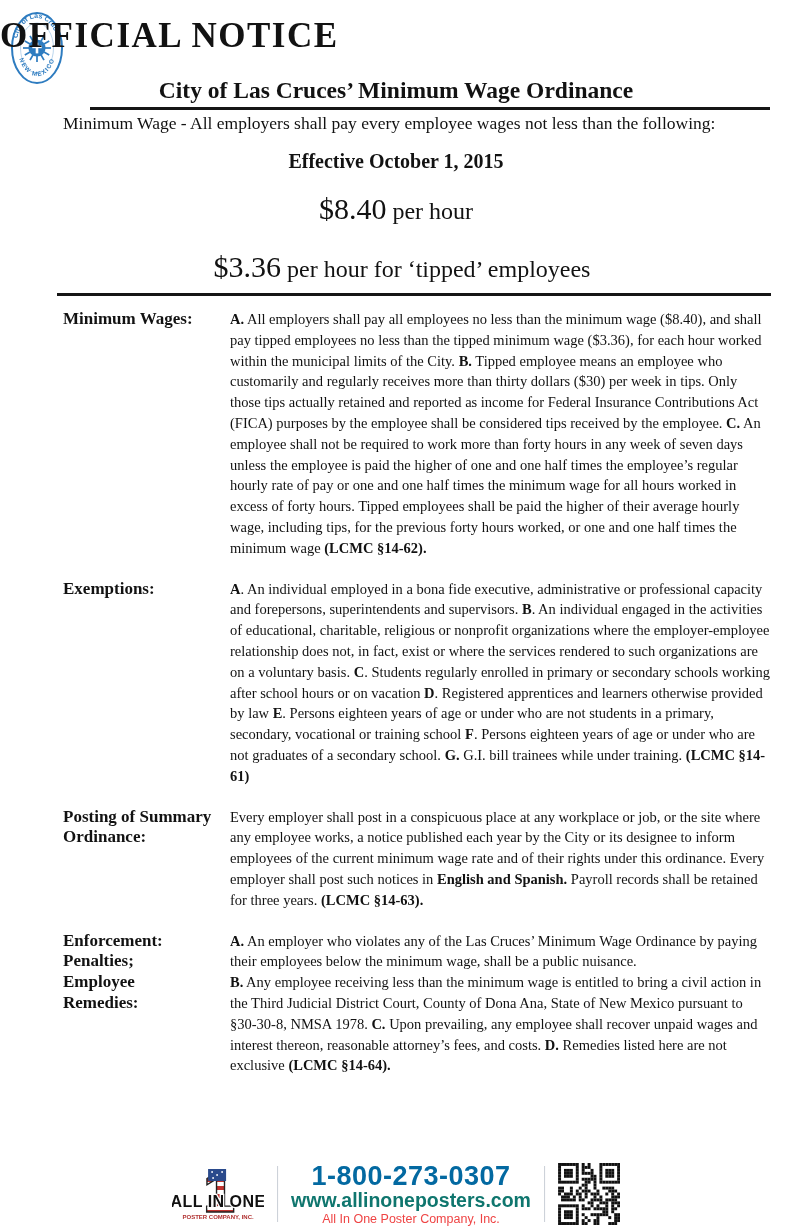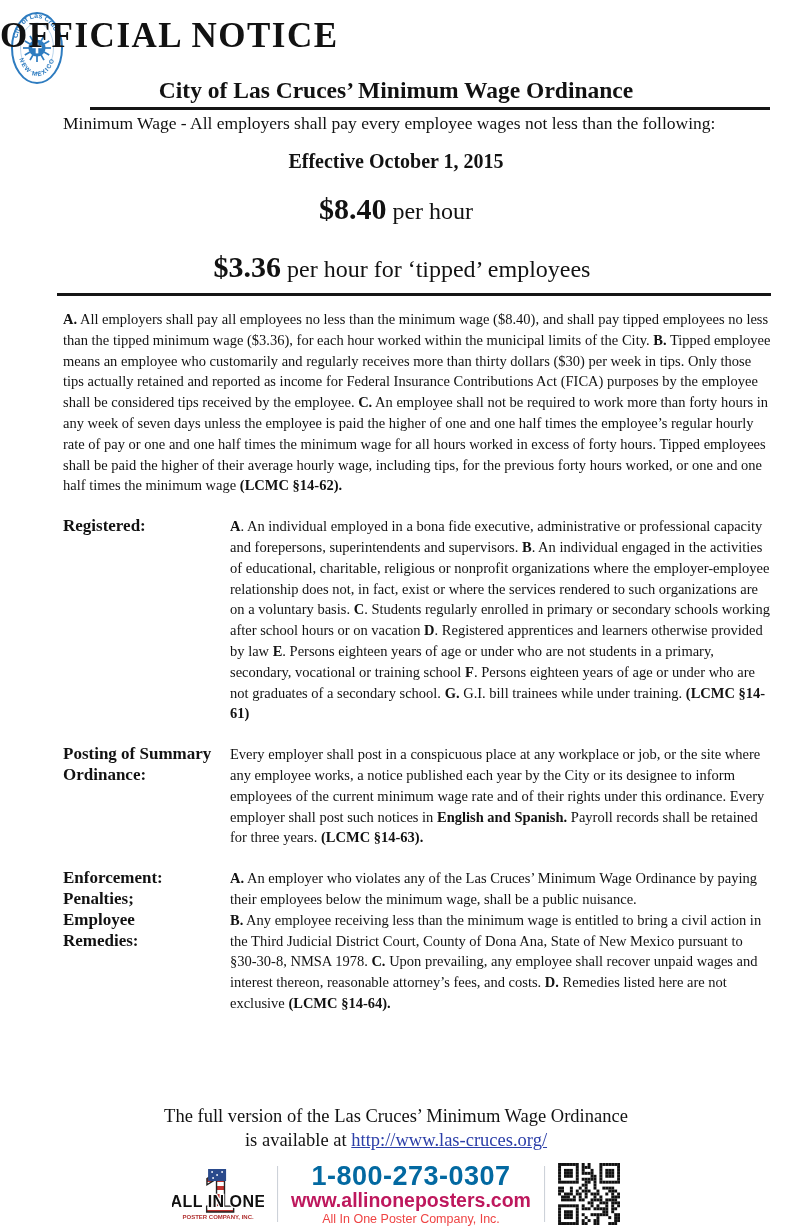--- a/index.html
+++ b/index.html
@@ -23,21 +23,21 @@
   .intro {
     position:absolute; top:113px; left:63px; font-size:17.5px; white-space:nowrap;
   }
   .effective {
     position:absolute; top:150px; left:0; right:0; text-align:center;
     font-size:20px; font-weight:bold;
   }
   .wage-line { position:absolute; left:0; right:0; text-align:center; font-size:24px; }
   .wage-main-line   { top:192px; }
   .wage-tipped-line { top:250px;margin-left:12px; }
-  .wage-amount { font-size:30px; font-weight:bold; }
+  .wage-amount { font-size:30px; font-weight:normal; }
   .main-rule { position:absolute; top:293px; left:57px; width:714px; height:3px; background:#161616; }
 
   
   .sections { position:absolute; top:309px; left:63px; width:708px; height:788px; overflow:hidden; }
   .section { display:flex; margin-bottom:20px; }
   .section-label {
     flex:none; width:167px; font-weight:bold; font-size:17px; line-height:20.8px;
   }
   .section-body { flex:1; font-size:14.5px; line-height:20.8px; }
   .section-body p { margin:0; }
@@ -50,21 +50,21 @@
   .footer-link { color:#2b3ea8; text-decoration:underline; cursor:pointer; }
 
   .vendor {
     position:absolute; top:1161px; left:50%; transform:translateX(-50%);
     display:flex; align-items:center; gap:13px;
     font-family:"Liberation Sans", sans-serif; height:66px;
   }
   .vendor-divider { width:1px; height:56px; background:#c9ced6; }
   .vendor-mid { text-align:center; line-height:1.05; }
   .vendor-phone { font-size:27px; font-weight:bold; color:#0369a1; letter-spacing:0.5px; }
-  .vendor-site  { font-size:19.5px; font-weight:bold; color:#be185d; }
+  .vendor-site  { font-size:19.5px; font-weight:bold; color:#0f766e; }
   .vendor-company { font-size:12.5px; color:#ef4444; margin-top:2px; }
 </style>
 </head>
 <body>
 
 <div class="page">
 
   <svg class="seal" width="54" height="76" viewBox="0 0 54 76">
     <ellipse cx="27" cy="38" rx="25" ry="35" fill="#ffffff" stroke="#2e7cc0" stroke-width="2"></ellipse>
     <ellipse cx="27" cy="38" rx="16.5" ry="25" fill="none" stroke="#a9cbe8" stroke-width="0.8"></ellipse>
@@ -105,27 +105,30 @@
     <span class="wage-amount">$8.40</span><span> per hour</span>
   </div>
   <div class="wage-line wage-tipped-line">
     <span class="wage-amount">$3.36</span><span> per hour for ‘tipped’ employees</span>
   </div>
 
   <div class="main-rule"></div>
 
   <div class="sections">
       <div class="section">
+        <div class="section-label">
+          <div>Minimum Wages:</div>
+        </div>
         <div class="section-body">
           <p><b>A.</b><span> All employers shall pay all employees no less than the minimum wage ($8.40), and shall pay tipped employees no less than the tipped minimum wage ($3.36), for each hour worked within the municipal limits of the City. </span><b>B.</b><span> Tipped employee means an employee who customarily and regularly receives more than thirty dollars ($30) per week in tips. Only those tips actually retained and reported as income for Federal Insurance Contributions Act (FICA) purposes by the employee shall be considered tips received by the employee. </span><b>C.</b><span> An employee shall not be required to work more than forty hours in any week of seven days unless the employee is paid the higher of one and one half times the employee’s regular hourly rate of pay or one and one half times the minimum wage for all hours worked in excess of forty hours.  Tipped employees shall be paid the higher of their average hourly wage, including tips, for the previous forty hours worked, or one and one half times the minimum wage </span><b>(LCMC §14-62).</b></p>
         </div>
       </div>
       <div class="section">
         <div class="section-label">
-          <div>Registered:</div>
+          <div>Exemptions:</div>
         </div>
         <div class="section-body">
           <p><b>A</b><span>. An individual employed in a bona fide executive, administrative or professional capacity and forepersons, superintendents and supervisors. </span><b>B</b><span>. An individual engaged in the activities of educational, charitable, religious or nonprofit organizations where the employer-employee relationship does not, in fact, exist or where the services rendered to such organizations are on a voluntary basis. </span><b>C</b><span>. Students regularly enrolled in primary or secondary schools working after school hours or on vacation </span><b>D</b><span>. Registered apprentices and learners otherwise provided by law </span><b>E</b><span>. Persons eighteen years of age or under who are not students in a primary, secondary, vocational or training school </span><b>F</b><span>. Persons eighteen years of age or under who are not graduates of a secondary school. </span><b>G.</b><span> G.I. bill trainees while under training. </span><b>(LCMC §14-61)</b></p>
         </div>
       </div>
       <div class="section">
         <div class="section-label">
           <div>Posting of Summary</div>
           <div>Ordinance:</div>
         </div>
@@ -140,26 +143,20 @@
           <div>Employee</div>
           <div>Remedies:</div>
         </div>
         <div class="section-body">
           <p><b>A.</b><span> An employer who violates any of the Las Cruces’ Minimum Wage Ordinance by paying their employees below the minimum wage, shall be a public nuisance.</span></p>
           <p><b>B.</b><span> Any employee receiving less than the minimum wage is entitled to bring a civil action in the Third Judicial District Court, County of Dona Ana, State of New Mexico pursuant to §30-30-8, NMSA 1978. </span><b>C.</b><span> Upon prevailing, any employee shall recover unpaid wages and interest thereon, reasonable attorney’s fees, and costs. </span><b>D.</b><span> Remedies listed here are not exclusive </span><b>(LCMC §14-64).</b></p>
         </div>
       </div>
     </div>
 
-  <div class="footer-note">
-    <div>The full version of the Las Cruces’ Minimum Wage Ordinance</div>
-    <div>
-      <span>is available at </span><a class="footer-link" href="#">http://www.las-cruces.org/</a>
-    </div>
-  </div>
 
   <div class="vendor">
     <svg width="92" height="64" viewBox="0 0 92 64">
       <defs>
         <pattern id="flagStripes" width="8" height="8" patternUnits="userSpaceOnUse">
           <rect width="8" height="4" fill="#c2332f"></rect>
             <rect y="4" width="8" height="4" fill="#ffffff"></rect>
         </pattern>
       </defs>
       <text x="47" y="50" font-size="58" font-weight="bold" text-anchor="middle" font-family="Liberation Sans, sans-serif" fill="url(#flagStripes)" stroke="#222" stroke-width="1.4">1</text>

